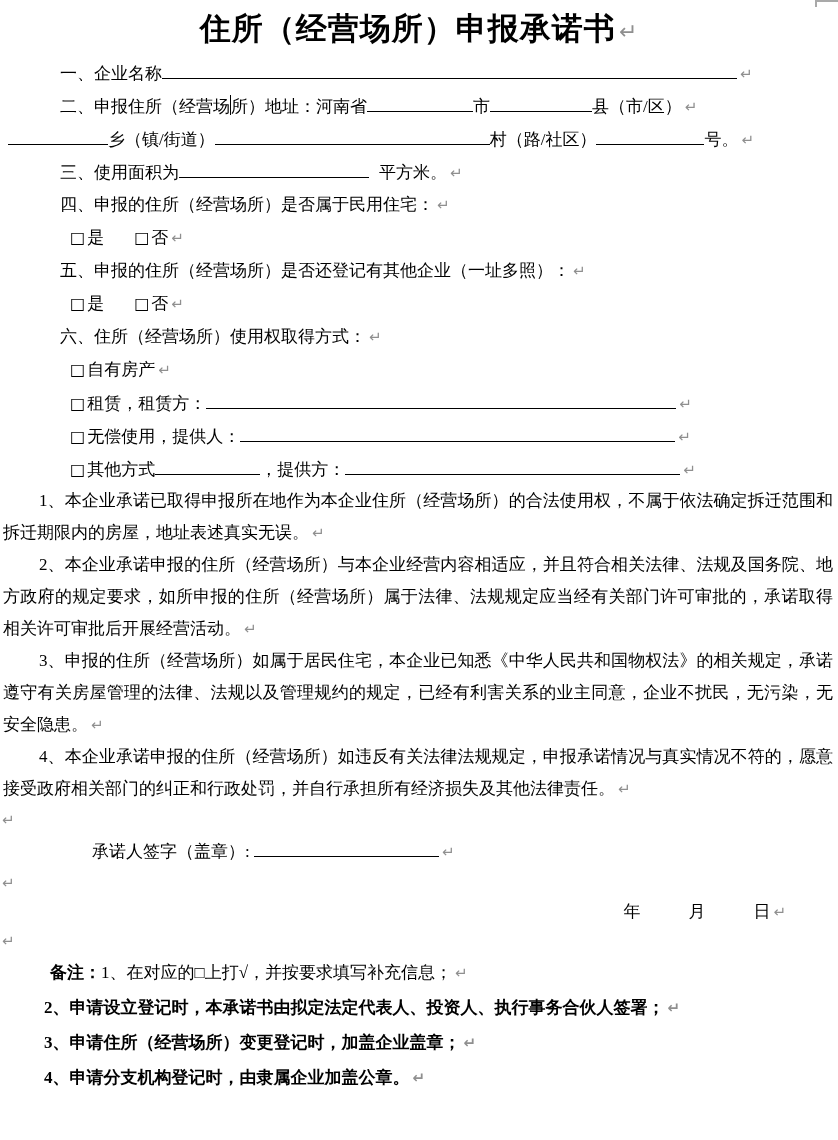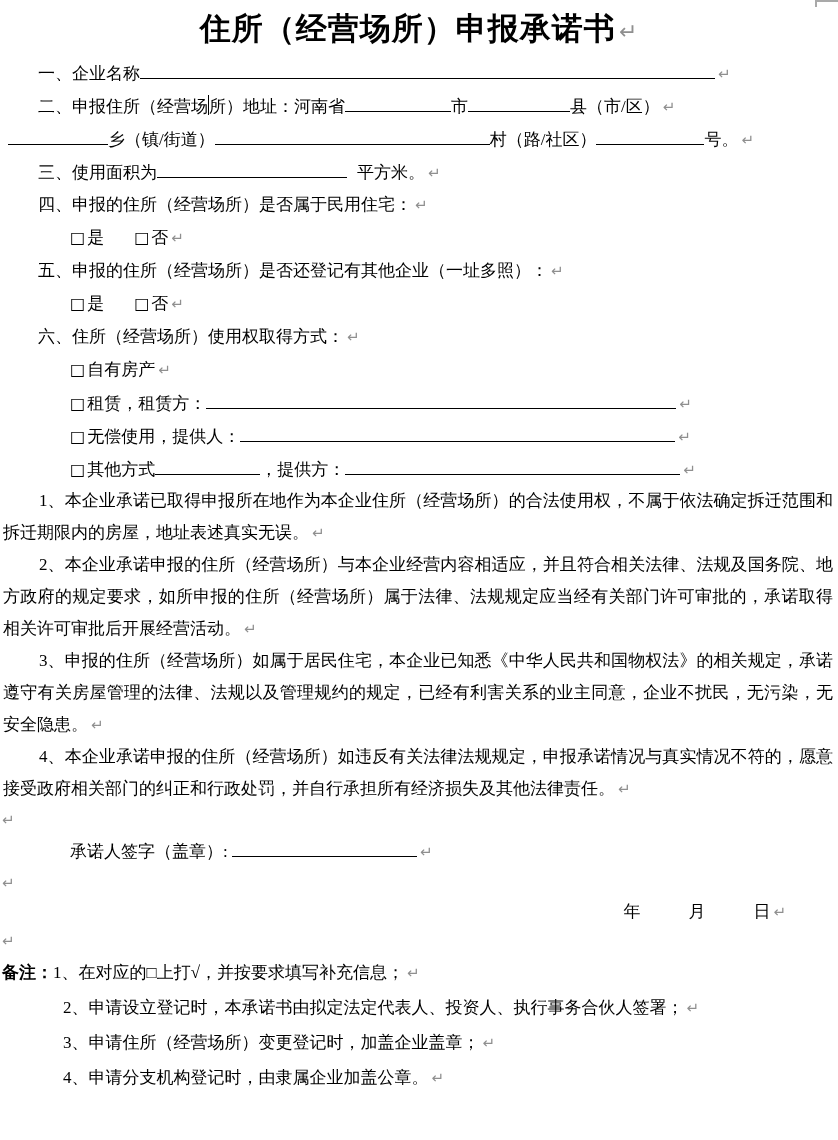--- a/index.html
+++ b/index.html
@@ -14,21 +14,21 @@
     border-top:2px solid #a9a9a9;border-left:2px solid #a9a9a9;
   }
   .title-line{
     text-align:center;font-size:31px;font-weight:bold;
     padding-top:8px;height:48px;line-height:42px;letter-spacing:1px;
   }
   .title-line .pilcrow{font-size:22px;font-weight:normal;}
   .line{
     font-size:17px;line-height:33px;height:33px;white-space:nowrap;
   }
-  .indent1{padding-left:38px;}
+  .indent1{padding-left:60px;}
   .indent2{padding-left:70px;}
   .blank{
     display:inline-block;border-bottom:1px solid #000;height:22px;
     vertical-align:baseline;
   }
   .pilcrow{
     color:#8f8f8f;font-family:"DejaVu Sans",sans-serif;
     font-size:15px;margin-left:3px;
   }
   .checkbox{
@@ -44,23 +44,23 @@
     text-indent:36px;padding:0 5px 0 3px;
   }
   .empty-line{height:29px;line-height:29px;padding-left:2px;}
   .sig-line{height:34px;line-height:34px;margin-left:32px;}
   .date-line{
     height:29px;line-height:29px;text-align:right;padding-right:52px;
     font-size:17px;
   }
   .date-line .dsep{display:inline-block;width:48px;}
   .notes .line{height:35px;line-height:35px;}
-  .note-label{font-weight:bold;}
+  .note-label{font-weight:bold;margin-left:48px;}
   .note-first{padding-left:2px;}
-  .note-rest{padding-left:63px;}
+  .note-rest{padding-left:44px;font-weight:bold;}
   .unit-gap{margin-left:10px;}
   .cb-gap{margin-left:30px;}
 </style>
 </head>
 <body>
 
 <div class="page">
 
   <div class="corner-mark"></div>
 

